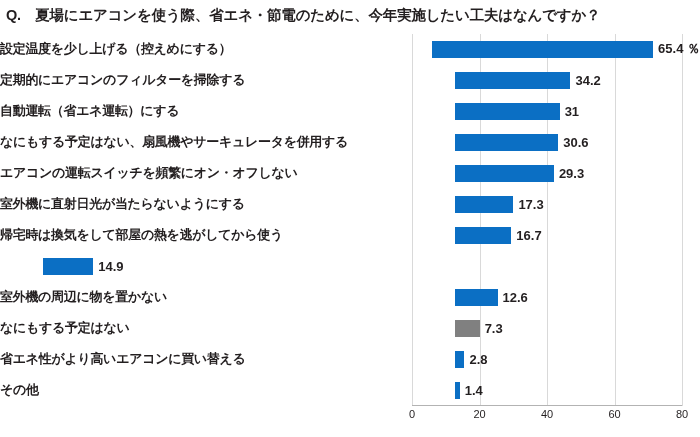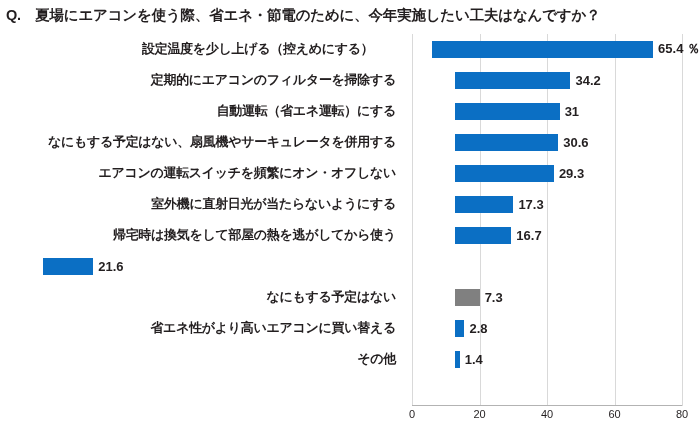--- a/index.html
+++ b/index.html
@@ -50,21 +50,21 @@
     top: 0;
     width: 700px;
   }
   .row {
     display: flex;
     align-items: center;
     height: 31px;
   }
   .row-label {
     width: 412px;
-    text-align: right;
+    text-align: left;
     font-size: 13px;
     font-weight: bold;
     padding-right: 16px;
     box-sizing: border-box;
     letter-spacing: -0.3px;
     white-space: nowrap;
   }
   .bar-wrap {
     position: relative;
     flex: 1;
@@ -190,21 +190,28 @@
         <div class="row">
           <div class="row-label">帰宅時は換気をして部屋の熱を逃がしてから使う</div>
           <div class="bar-wrap">
             <div class="bar" style="width: 56.3625px;"></div>
             <div class="bar-value">16.7</div>
           </div>
         </div>
         <div class="row">
           <div class="bar-wrap">
             <div class="bar" style="width: 50.2875px;"></div>
-            <div class="bar-value">21.6</div>
+            <div class="bar-value">14.9</div>
+          </div>
+        </div>
+        <div class="row">
+          <div class="row-label">室外機の周辺に物を置かない</div>
+          <div class="bar-wrap">
+            <div class="bar" style="width: 42.525px;"></div>
+            <div class="bar-value">12.6</div>
           </div>
         </div>
         <div class="row">
           <div class="row-label">なにもする予定はない</div>
           <div class="bar-wrap">
             <div class="bar gray" style="width: 24.6375px;"></div>
             <div class="bar-value">7.3</div>
           </div>
         </div>
         <div class="row">

